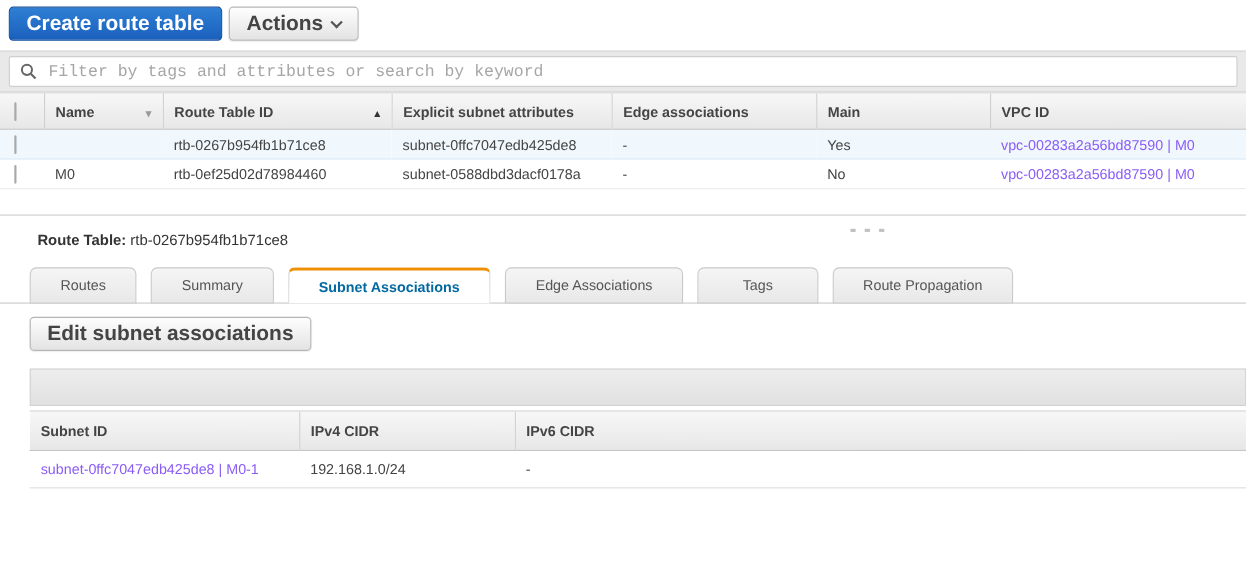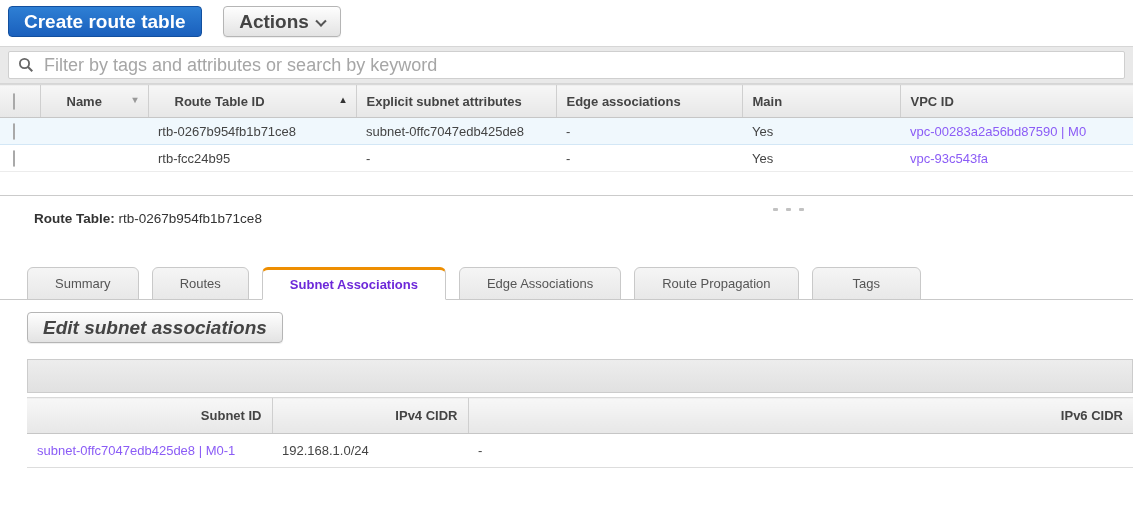--- a/index.html
+++ b/index.html
@@ -18,21 +18,21 @@
     font-weight:bold; font-size:19px; cursor:pointer; vertical-align:top;
   }
   .btn-primary {
     background:linear-gradient(#2e7fd4,#1a60bd);
     border:1px solid #124f9e; color:#fff;
   }
   .btn-default {
     background:linear-gradient(#fefefe,#e3e3e3);
     border:1px solid #b5b5b5; color:#444;
     box-shadow:0 1px 1px rgba(0,0,0,.07);
-    margin-left:18px;
+    margin-left:3px;
   }
   .chev {
     display:inline-block; width:8px; height:8px;
     border-right:2px solid #555; border-bottom:2px solid #555;
     transform:rotate(45deg) translate(-2px,-2px);
     margin-left:8px;
   }
 
   
   .filter-bar {
@@ -40,35 +40,35 @@
     background:#e9e9e9;
     border-top:1px solid #d6d6d6; border-bottom:1px solid #d6d6d6;
     padding:4px 8px;
   }
   .filter-input-wrap {
     height:28px; background:#fff; border:1px solid #cfcfcf; border-radius:2px;
     display:flex; align-items:center; padding:0 9px;
   }
   .filter-input-wrap svg { flex:0 0 auto; margin-right:8px; }
   .filter-input-wrap input {
-    flex:1; border:none; outline:none; font-size:18px;
-    font-family:Liberation Sans, sans-serif; color:#555; background:transparent;
+    flex:1; border:none; outline:none; font-size:15px;
+    font-family:Liberation Mono, monospace; color:#555; background:transparent;
   }
   .filter-input-wrap input::placeholder { color:#a6a6a6; }
 
   
   table { border-collapse:collapse; table-layout:fixed; width:100%; }
   th {
     background:linear-gradient(#f7f7f7,#e7e7e7);
     border-top:1px solid #d9d9d9; border-bottom:1px solid #c6c6c6;
     font-weight:bold; color:#444; text-align:left;
     height:33px; padding:0 10px; white-space:nowrap; overflow:hidden;
   }
   th + th { border-left:1px solid #cfcfcf; }
-  .th-flex { display:flex; align-items:flex-start;margin-left:16px; }
+  .th-flex { display:flex; align-items:flex-end; }
   .sort-caret { margin-left:auto; font-size:10px; }
   .sort-caret.gray { color:#999; }
   .sort-caret.dark { color:#333; }
   td {
     height:27px; padding:0 10px; border-bottom:1px solid #ececec;
     white-space:nowrap; overflow:hidden; color:#444;
   }
   tr.selected td {
     background:#f0f8fd;
     border-top:1px solid #d3e7f6; border-bottom:1px solid #d3e7f6;
@@ -104,34 +104,33 @@
     border-bottom:1px solid #c9c9c9;
   }
   .tab {
     height:33px; line-height:31px; margin-right:13px; margin-bottom:-1px;
     padding:0 27px; text-align:center;
     background:linear-gradient(#f5f5f5,#e8e8e8);
     border:1px solid #c9c9c9; border-radius:6px 6px 0 0;
     color:#555; cursor:pointer; white-space:nowrap;
   }
   .tab.active {
-    background:#fff; font-weight:bold; color:#6d28d9;
+    background:#fff; font-weight:bold; color:#0369a1;
     border-top:3px solid #ee8e01; border-bottom:1px solid #fff;
     line-height:29px;
-    margin-top:24px;
-  }
-
-  .edit-btn-row { margin:12px 0 0 27px;font-style:italic; }
+  }
+
+  .edit-btn-row { margin:12px 0 0 27px; }
 
   .lower { margin-left:27px; margin-top:16px; }
   .lower-band {
     height:34px; background:linear-gradient(#ededed,#e1e1e1);
     border:1px solid #ccc; margin-bottom:4px;
   }
-  .lower th { height:36px;text-align:right; }
+  .lower th { height:36px; }
   .lower td { height:34px; border-bottom:1px solid #ddd; }
 </style>
 </head>
 <body>
 
 <div class="top-toolbar">
   <span class="btn btn-primary">Create route table</span>
   <span class="btn btn-default">
     <span>Actions</span><span class="chev"></span>
   </span>
@@ -183,46 +182,46 @@
       <td class="cb-cell"><span class="cb checked"></span></td>
       <td></td>
       <td>rtb-0267b954fb1b71ce8</td>
       <td>subnet-0ffc7047edb425de8</td>
       <td>-</td>
       <td>Yes</td>
       <td><a class="link">vpc-00283a2a56bd87590 | M0</a></td>
     </tr>
     <tr>
       <td class="cb-cell"><span class="cb"></span></td>
-      <td></td>
-      <td>rtb-fcc24b95</td>
+      <td>M0</td>
+      <td>rtb-0ef25d02d78984460</td>
+      <td>subnet-0588dbd3dacf0178a</td>
       <td>-</td>
-      <td>-</td>
-      <td>Yes</td>
-      <td><a class="link">vpc-93c543fa</a></td>
+      <td>No</td>
+      <td><a class="link">vpc-00283a2a56bd87590 | M0</a></td>
     </tr>
   </tbody>
 </table>
 
 <div class="split-divider">
   <span class="drag-dots"><i></i><i></i><i></i></span>
 </div>
 
 <div class="detail-title">
   <b>Route Table:</b>
   <span>rtb-0267b954fb1b71ce8</span>
 </div>
 
 <div class="tabs">
+  <span class="tab">Routes</span>
   <span class="tab">Summary</span>
-  <span class="tab">Routes</span>
   <span class="tab active">Subnet Associations</span>
   <span class="tab">Edge Associations</span>
+  <span class="tab" style="padding:0 40px">Tags</span>
   <span class="tab">Route Propagation</span>
-  <span class="tab" style="padding:0 40px">Tags</span>
 </div>
 
 <div class="edit-btn-row">
   <span class="btn btn-default" style="margin-left:0">Edit subnet associations</span>
 </div>
 
 <div class="lower">
   <div class="lower-band"></div>
   <table>
     <colgroup>

